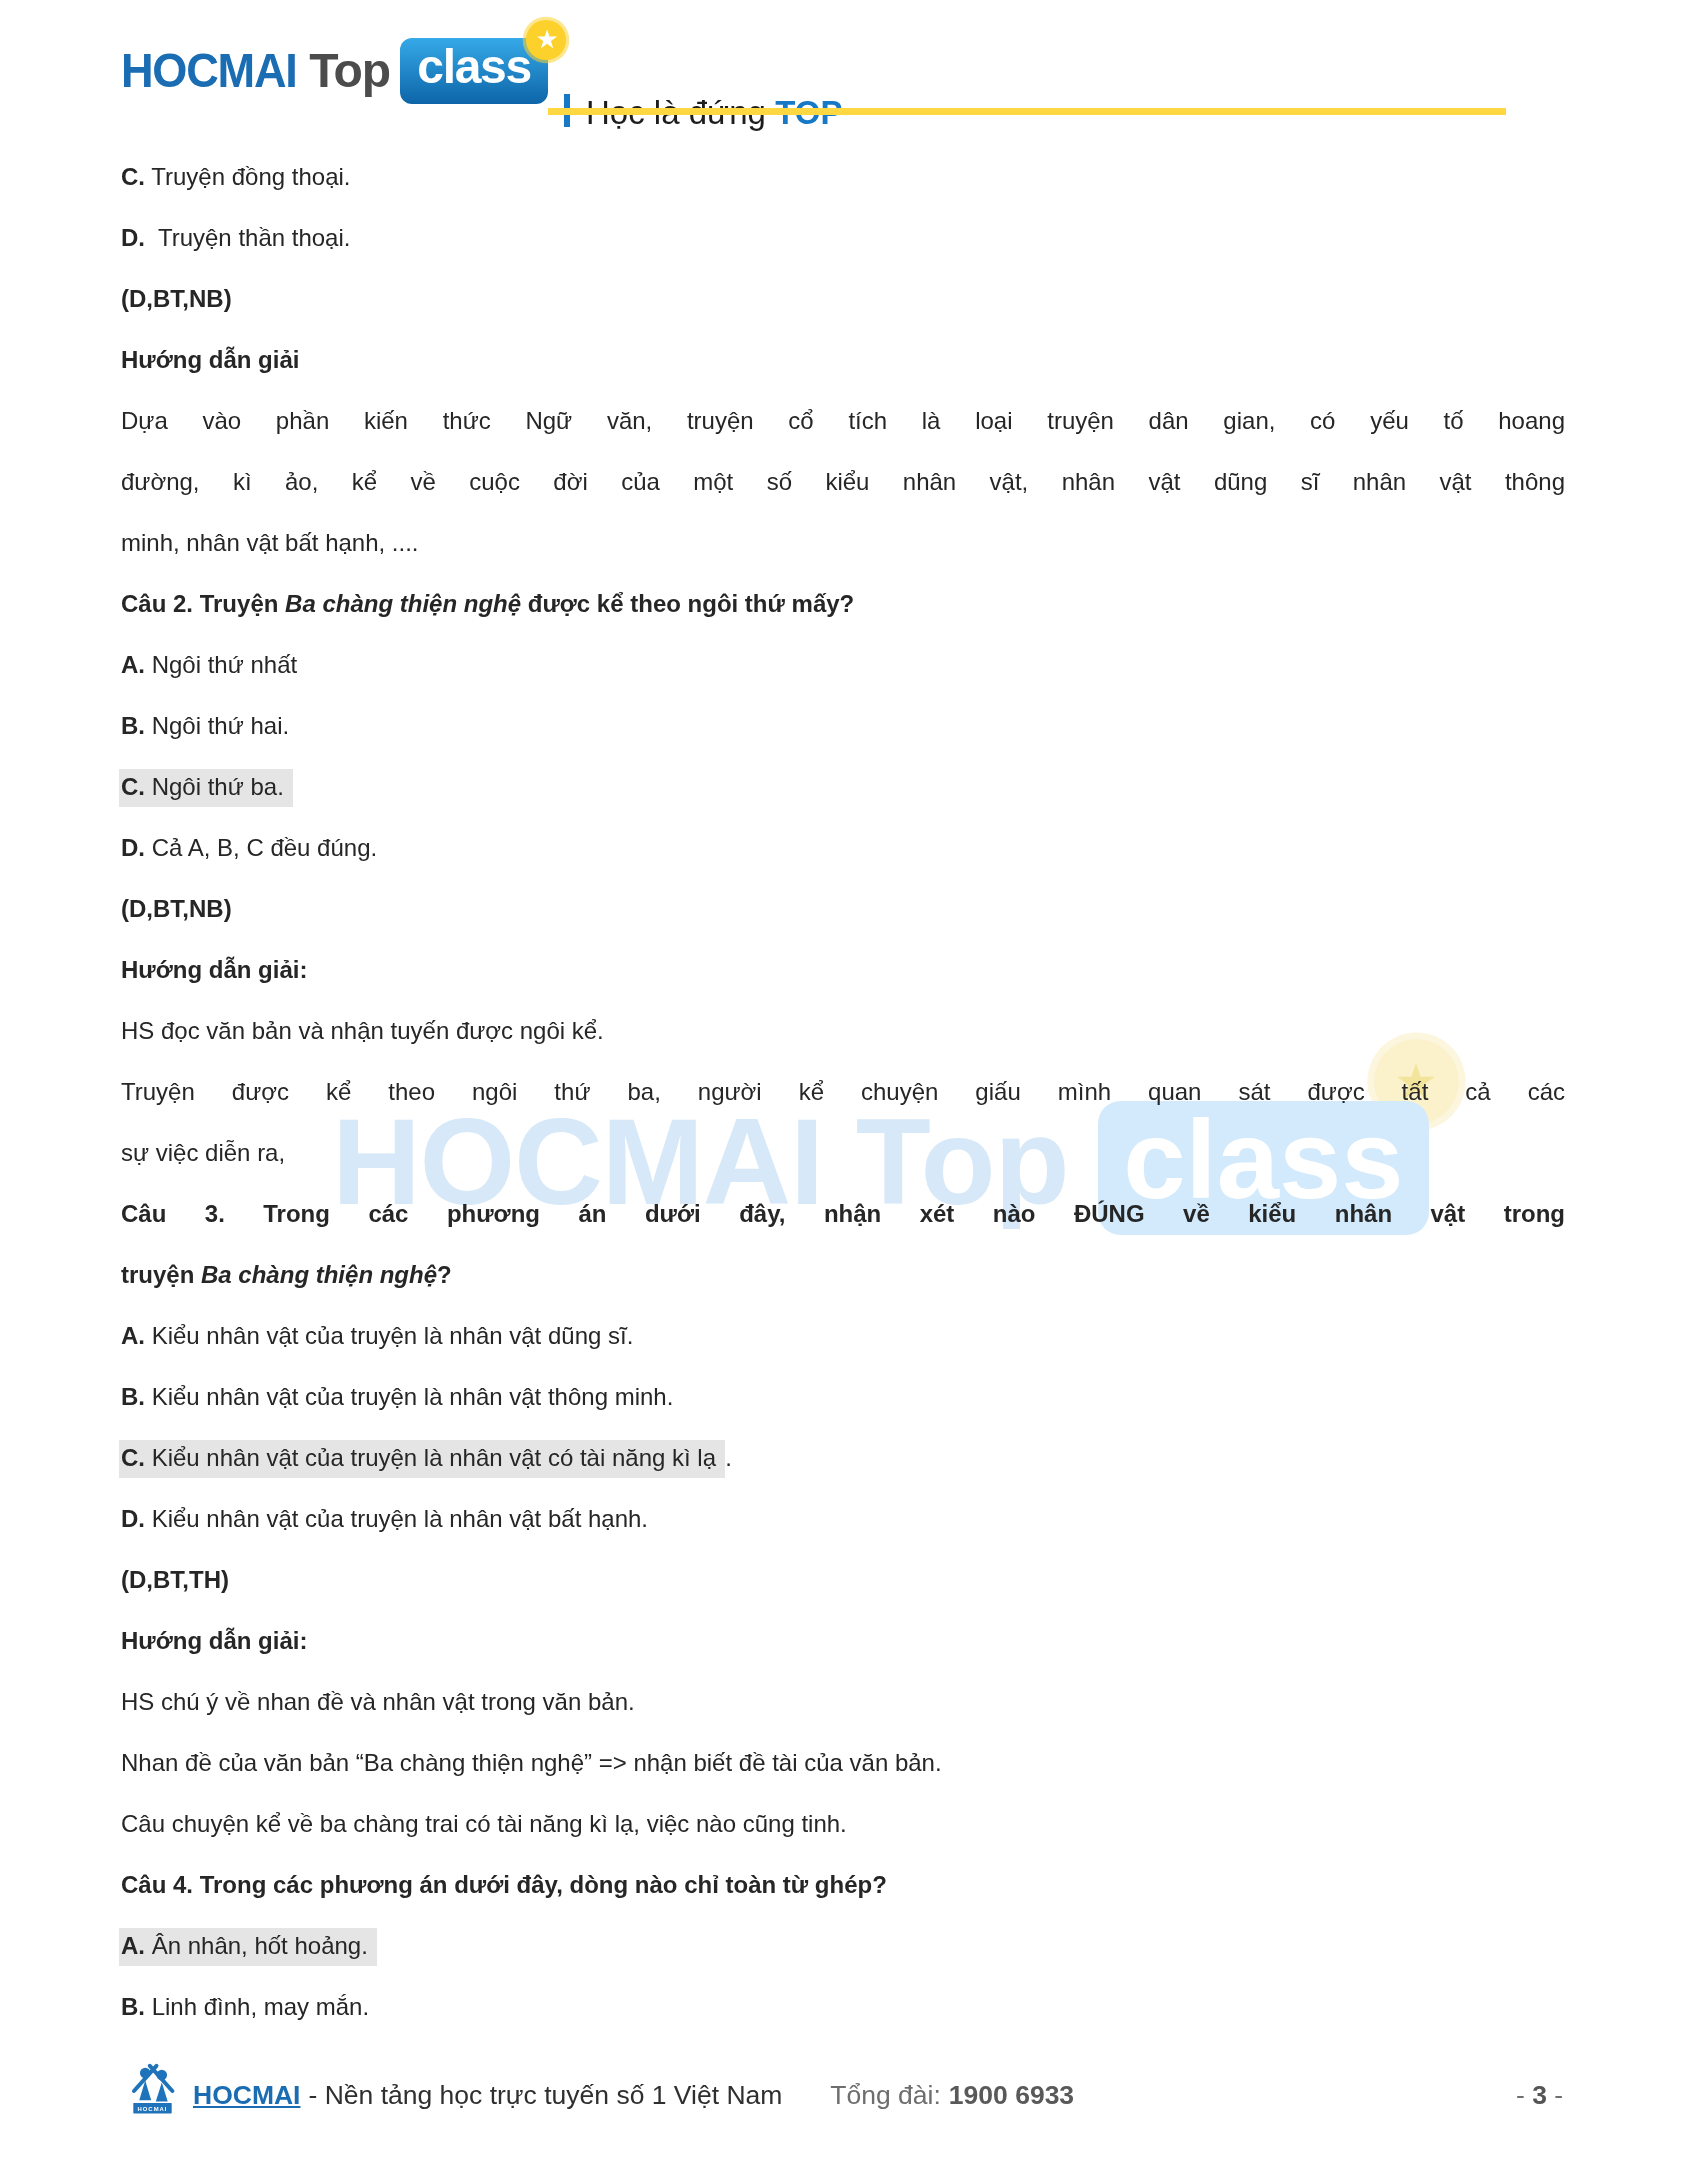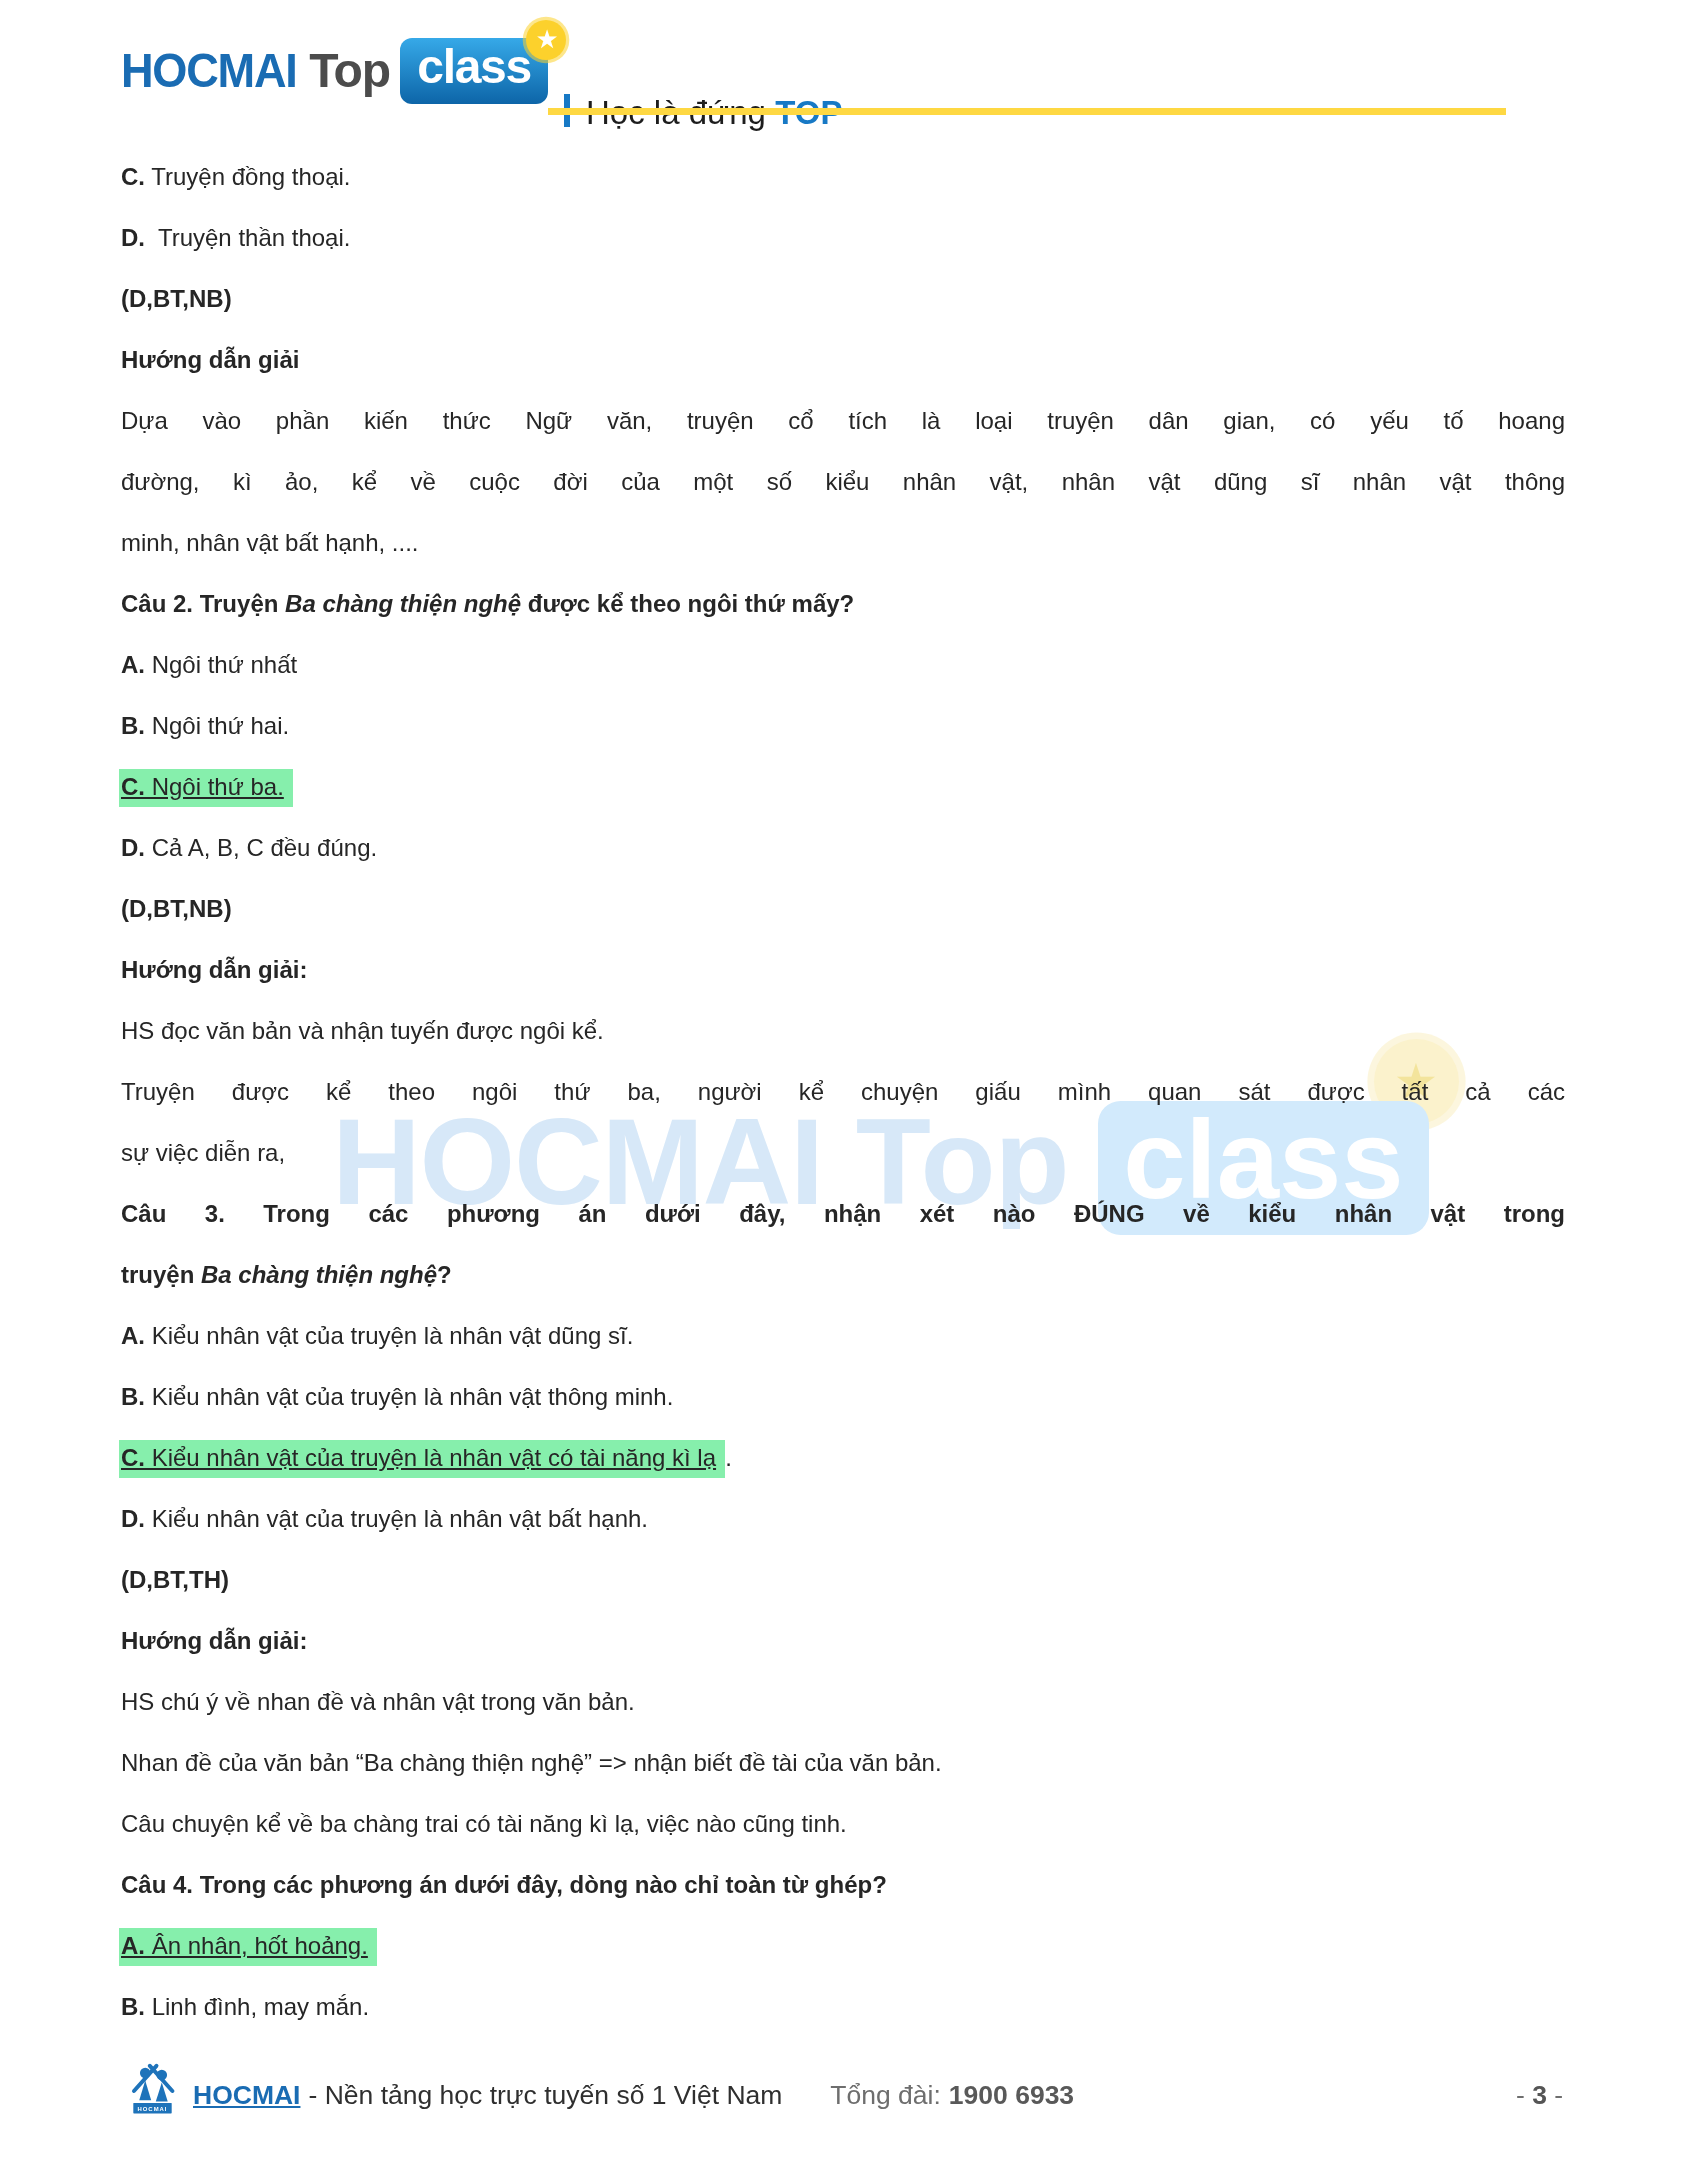--- a/index.html
+++ b/index.html
@@ -27,21 +27,21 @@
   .wm-class{position:relative;margin-left:30px;margin-top:1.3px;background:#d2eafc;border-radius:22.5px;
     padding:0 25px 16px 25px;font-weight:800;font-size:112px;line-height:1.05;color:#ffffff;}
   .wm-badge{position:absolute;top:-62px;right:-30px;width:85px;height:85px;background:#fbf2cc;border-radius:50%;
     display:flex;align-items:center;justify-content:center;color:#f3e49c;font-size:44px;z-index:-1;
     box-shadow:0 0 0 6.6px rgba(250,240,200,.6);}
   
   .content{position:absolute;left:121px;top:146px;width:1444px;z-index:1;}
   .line{height:61px;line-height:61px;font-size:24px;color:#262626;}
   .line .b{font-weight:bold;}
   .line .i{font-style:italic;}
-  .line .hl{background:#86efac;padding:4px 9.3px 6.6px 2px;margin-left:-2px;text-decoration:underline;}
+  .line .hl{background:#e5e5e5;padding:4px 9.3px 6.6px 2px;margin-left:-2px;}
   .line.stretch{text-align:justify;text-align-last:justify;}
   
   .footer-icon{position:absolute;left:130px;top:2063px;z-index:2;}
   .footer-row{position:absolute;left:193px;top:2080px;display:flex;align-items:baseline;font-size:26.5px;color:#2f2f2f;z-index:2;}
   .footer-brand{color:#1a6cb3;font-weight:bold;text-decoration:underline;margin-right:8px;}
   .footer-hotline-label{color:#6e6e6e;margin-left:48px;margin-right:8px;}
   .footer-hotline-number{font-weight:bold;color:#595959;}
   .page-num{position:absolute;left:1516px;top:2080px;font-size:26.5px;color:#6e6e6e;z-index:2;}
   .page-num .num{font-weight:bold;color:#555555;}
 </style>

